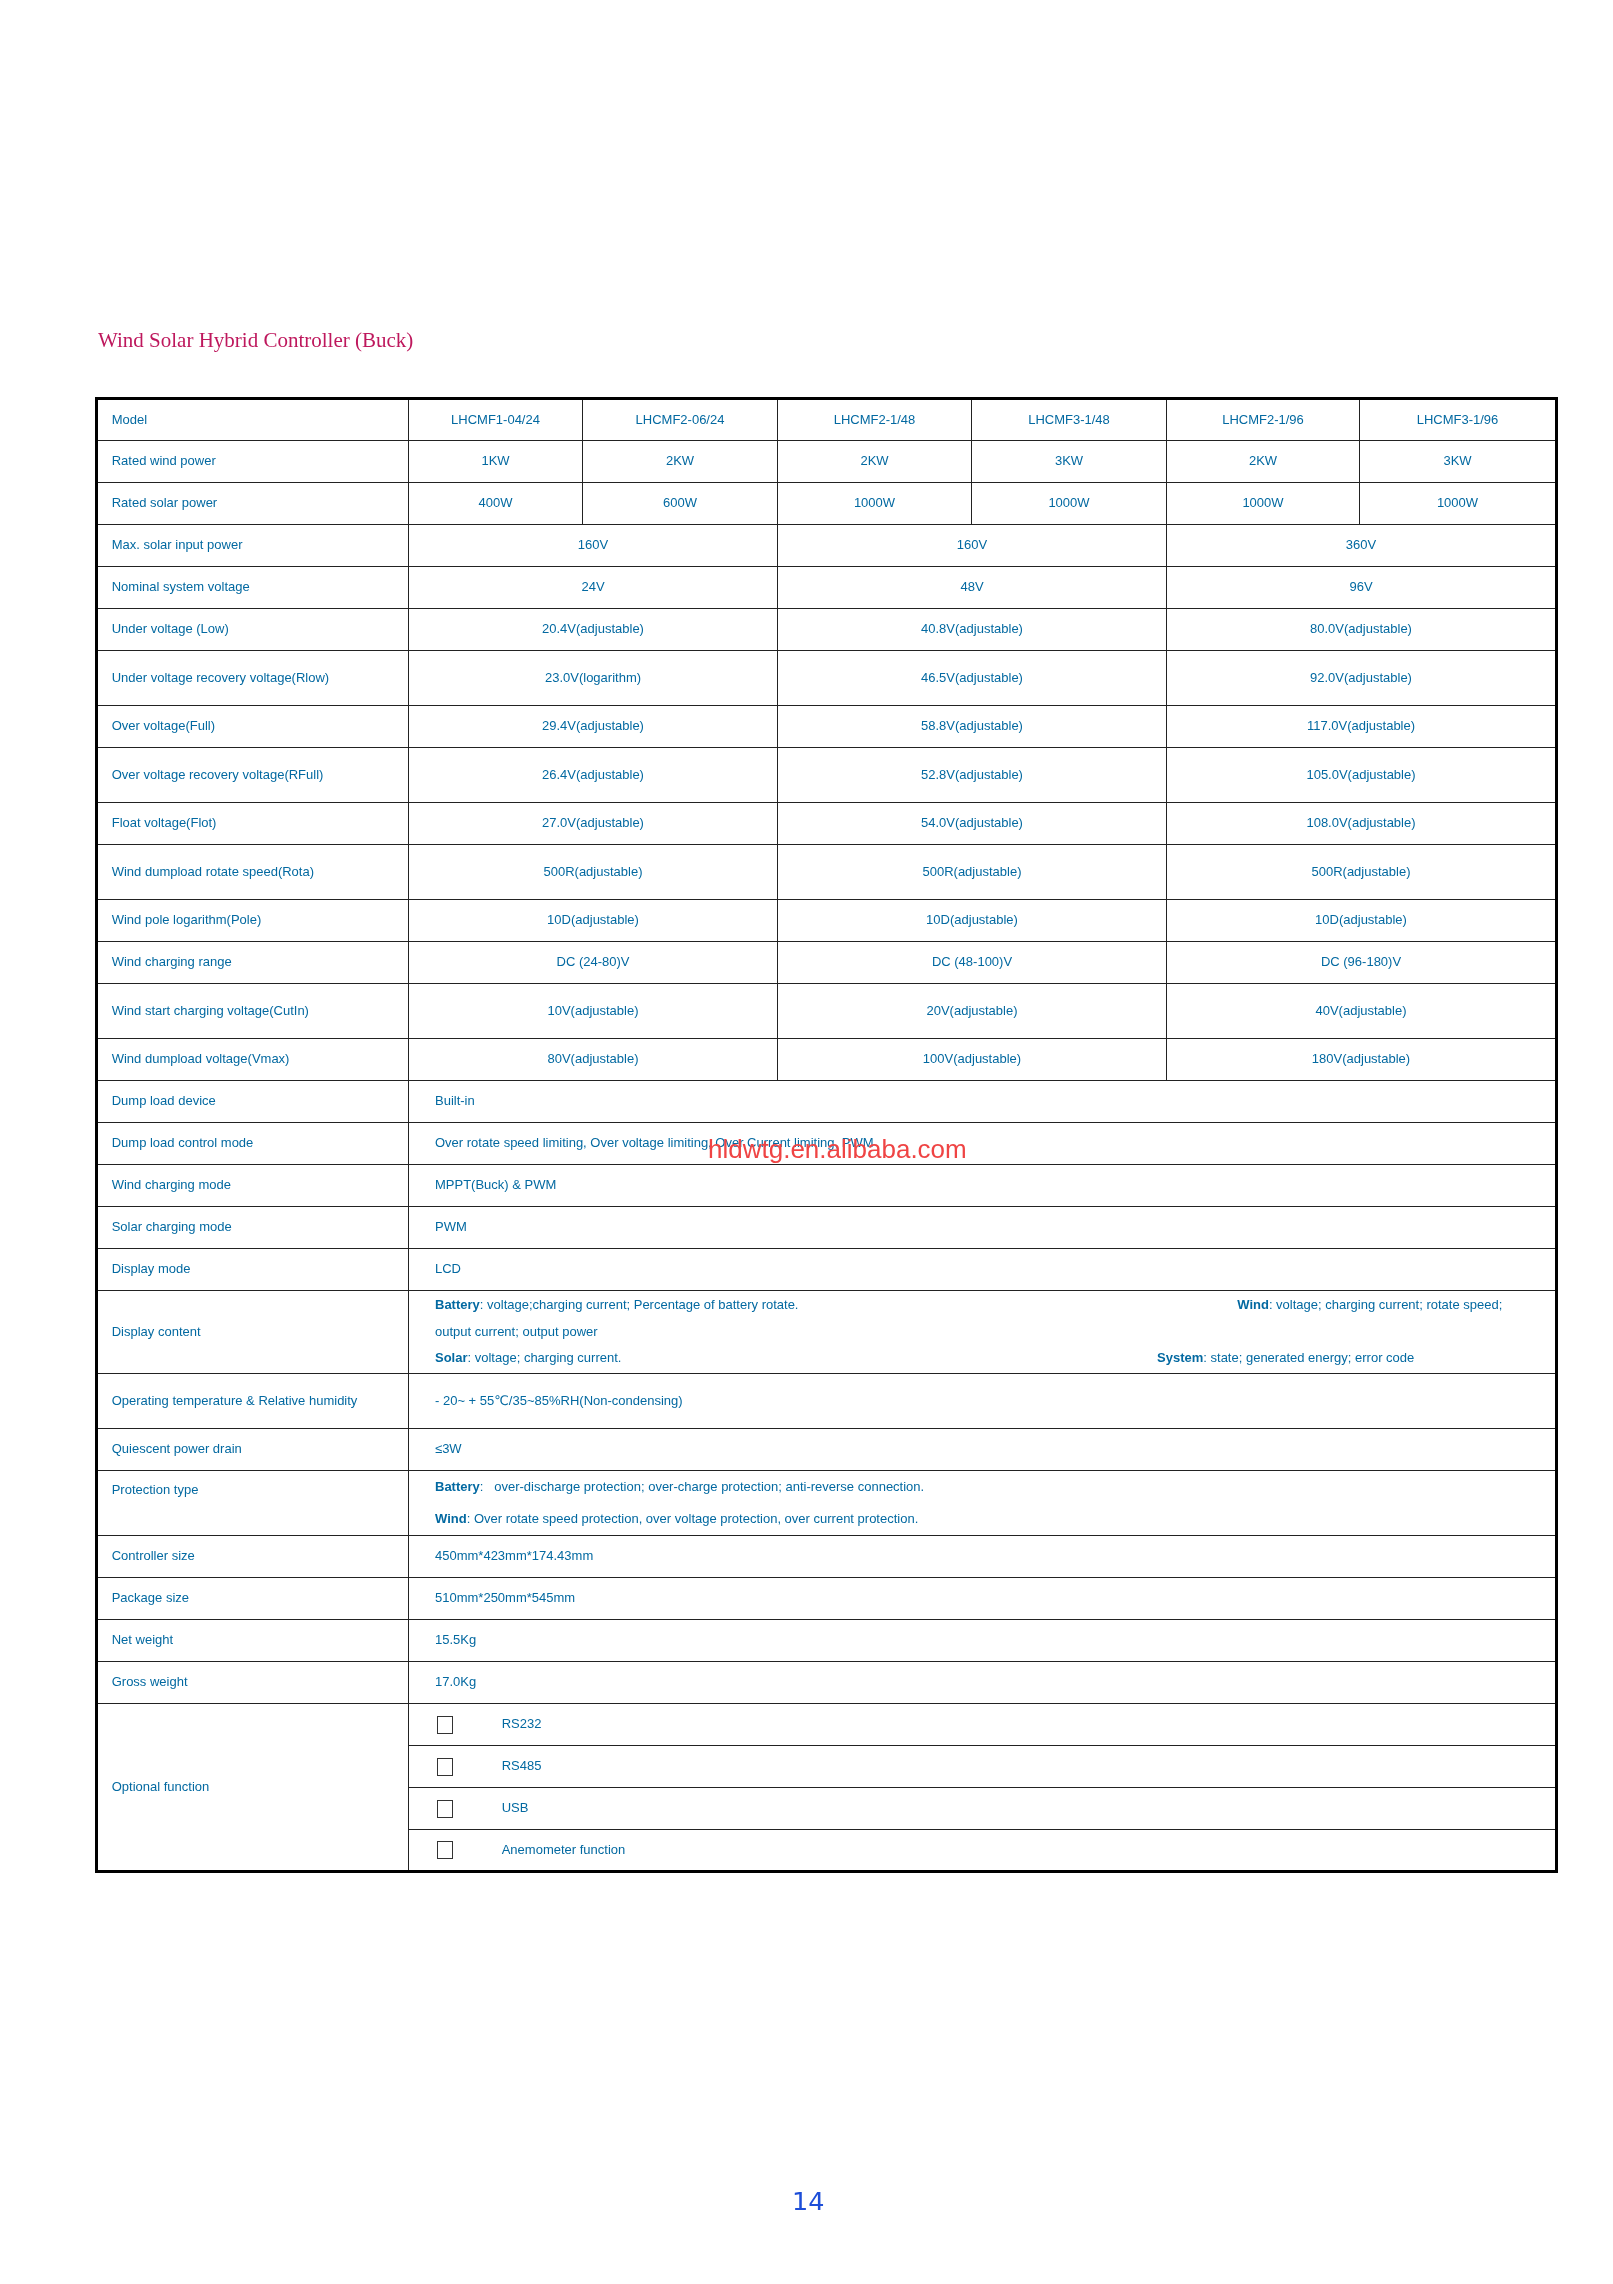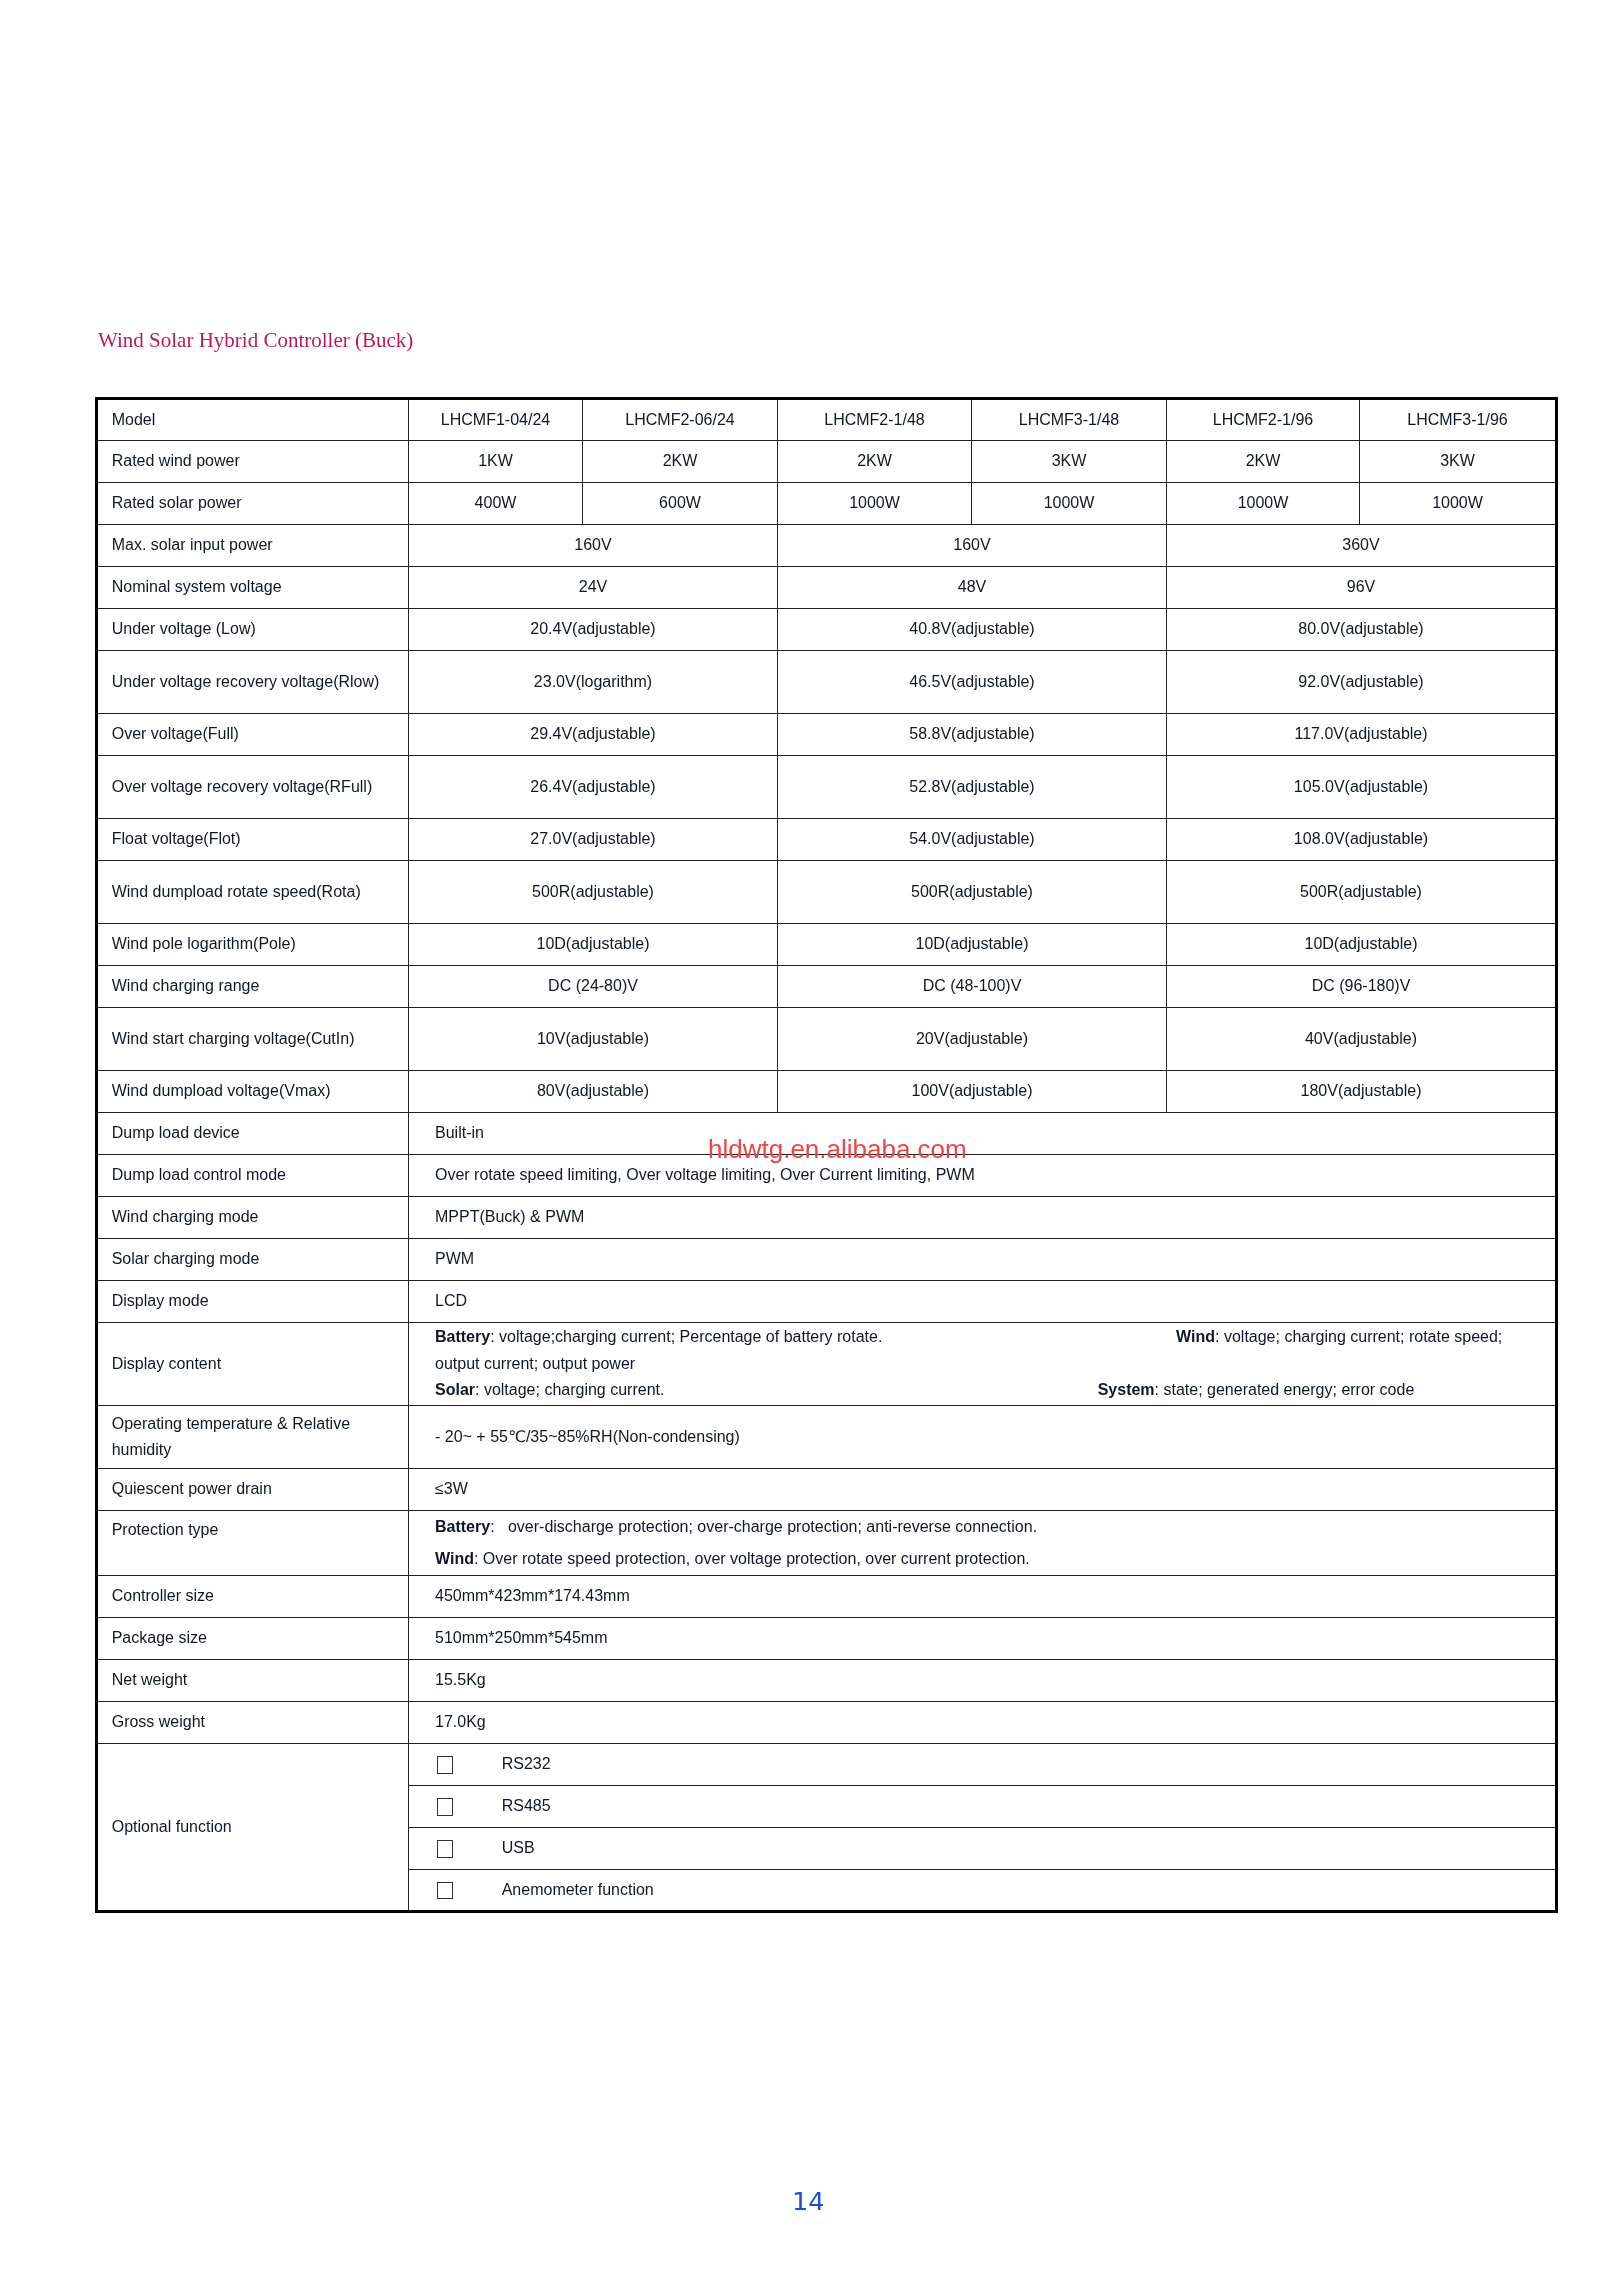--- a/index.html
+++ b/index.html
@@ -1,24 +1,24 @@
 <!DOCTYPE html>
 <html><head>
 <meta charset="utf-8">
 <style>
   html, body { margin: 0; padding: 0; background: #ffffff; }
   body { width: 1613px; height: 2285px; position: relative; overflow: hidden; color: #111; }
   .title { position: absolute; left: 98px; top: 328px; font-family: "Liberation Serif", "DejaVu Serif", serif; font-size: 21px; color: #be185d; }
-  table.spec { position: absolute; left: 95px; top: 397px; width: 1460px; border-collapse: collapse; border: 3.9px solid #000; font-family: "Liberation Sans", "DejaVu Sans", sans-serif; font-size: 16px; color: #0f172a; table-layout: fixed; }
+  table.spec { position: absolute; left: 95px; top: 397px; width: 1460px; border-collapse: collapse; border: 3.9px solid #000; font-family: "Liberation Sans", "DejaVu Sans", sans-serif; font-size: 13px; color: #0369a1; table-layout: fixed; }
   table.spec td { border: 1.5px solid #222; padding: 0 13.7px; vertical-align: middle; line-height: 26.5px; }
   table.spec td.lbl { text-align: left; }
   table.spec td.c { text-align: center; margin-left: 12px; }
   table.spec td.l { text-align: left; padding-left: 26px; }
   .h45 { height: 42px; }
-  .h58 { height: 63px; }
+  .h58 { height: 55px; }
   .h87 { height: 83px; }
   .h67 { height: 64px; margin-left: 16px; }
   b { font-weight: bold; }
   .chk { display: inline-block; width: 13.7px; height: 15.7px; border: 1.5px solid #333; vertical-align: middle; margin-right: 49px; margin-left: 2px; }
   .watermark { position: absolute; left: 708px; top: 1134px; font-family: "Liberation Sans", sans-serif; font-size: 26px; color: #ef4444; pointer-events: none; }
   .pagenum { position: absolute; left: 792px; top: 2186px; font-family: "DejaVu Sans", sans-serif; font-size: 25.5px; color: #1d4ed8; }
   .disp-line { display: flex; justify-content: space-between; }
 </style>
 </head>
 <body>

